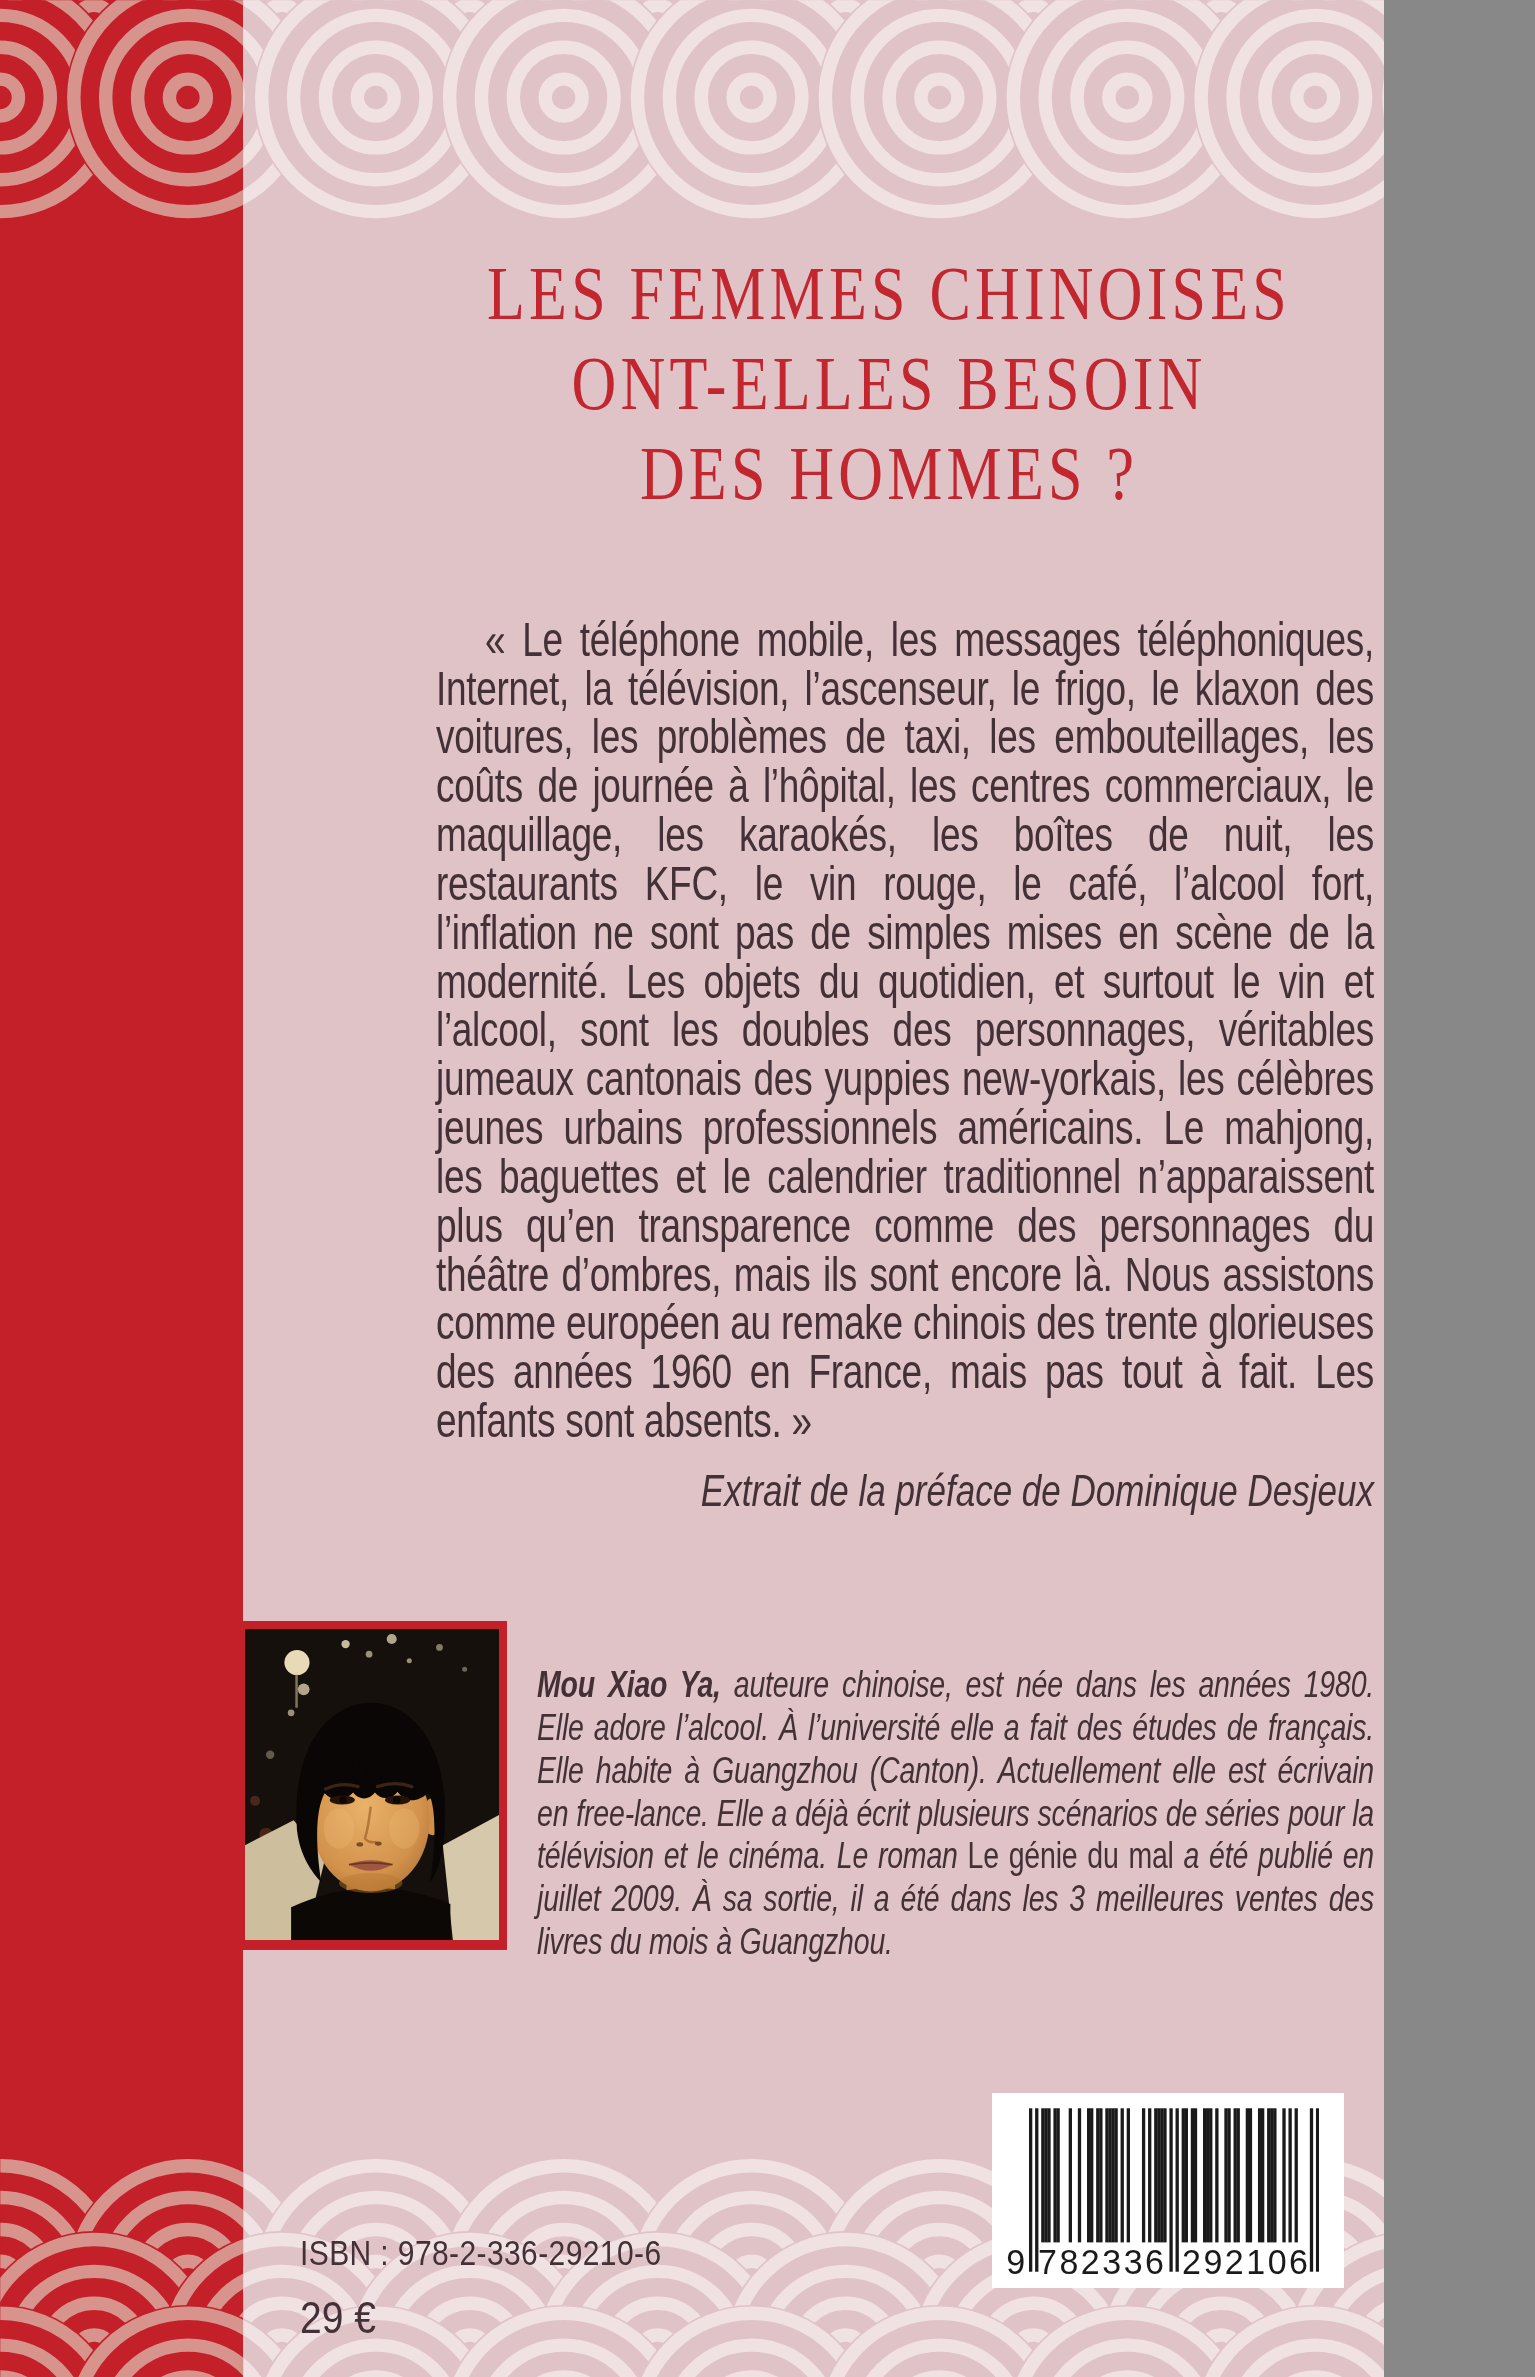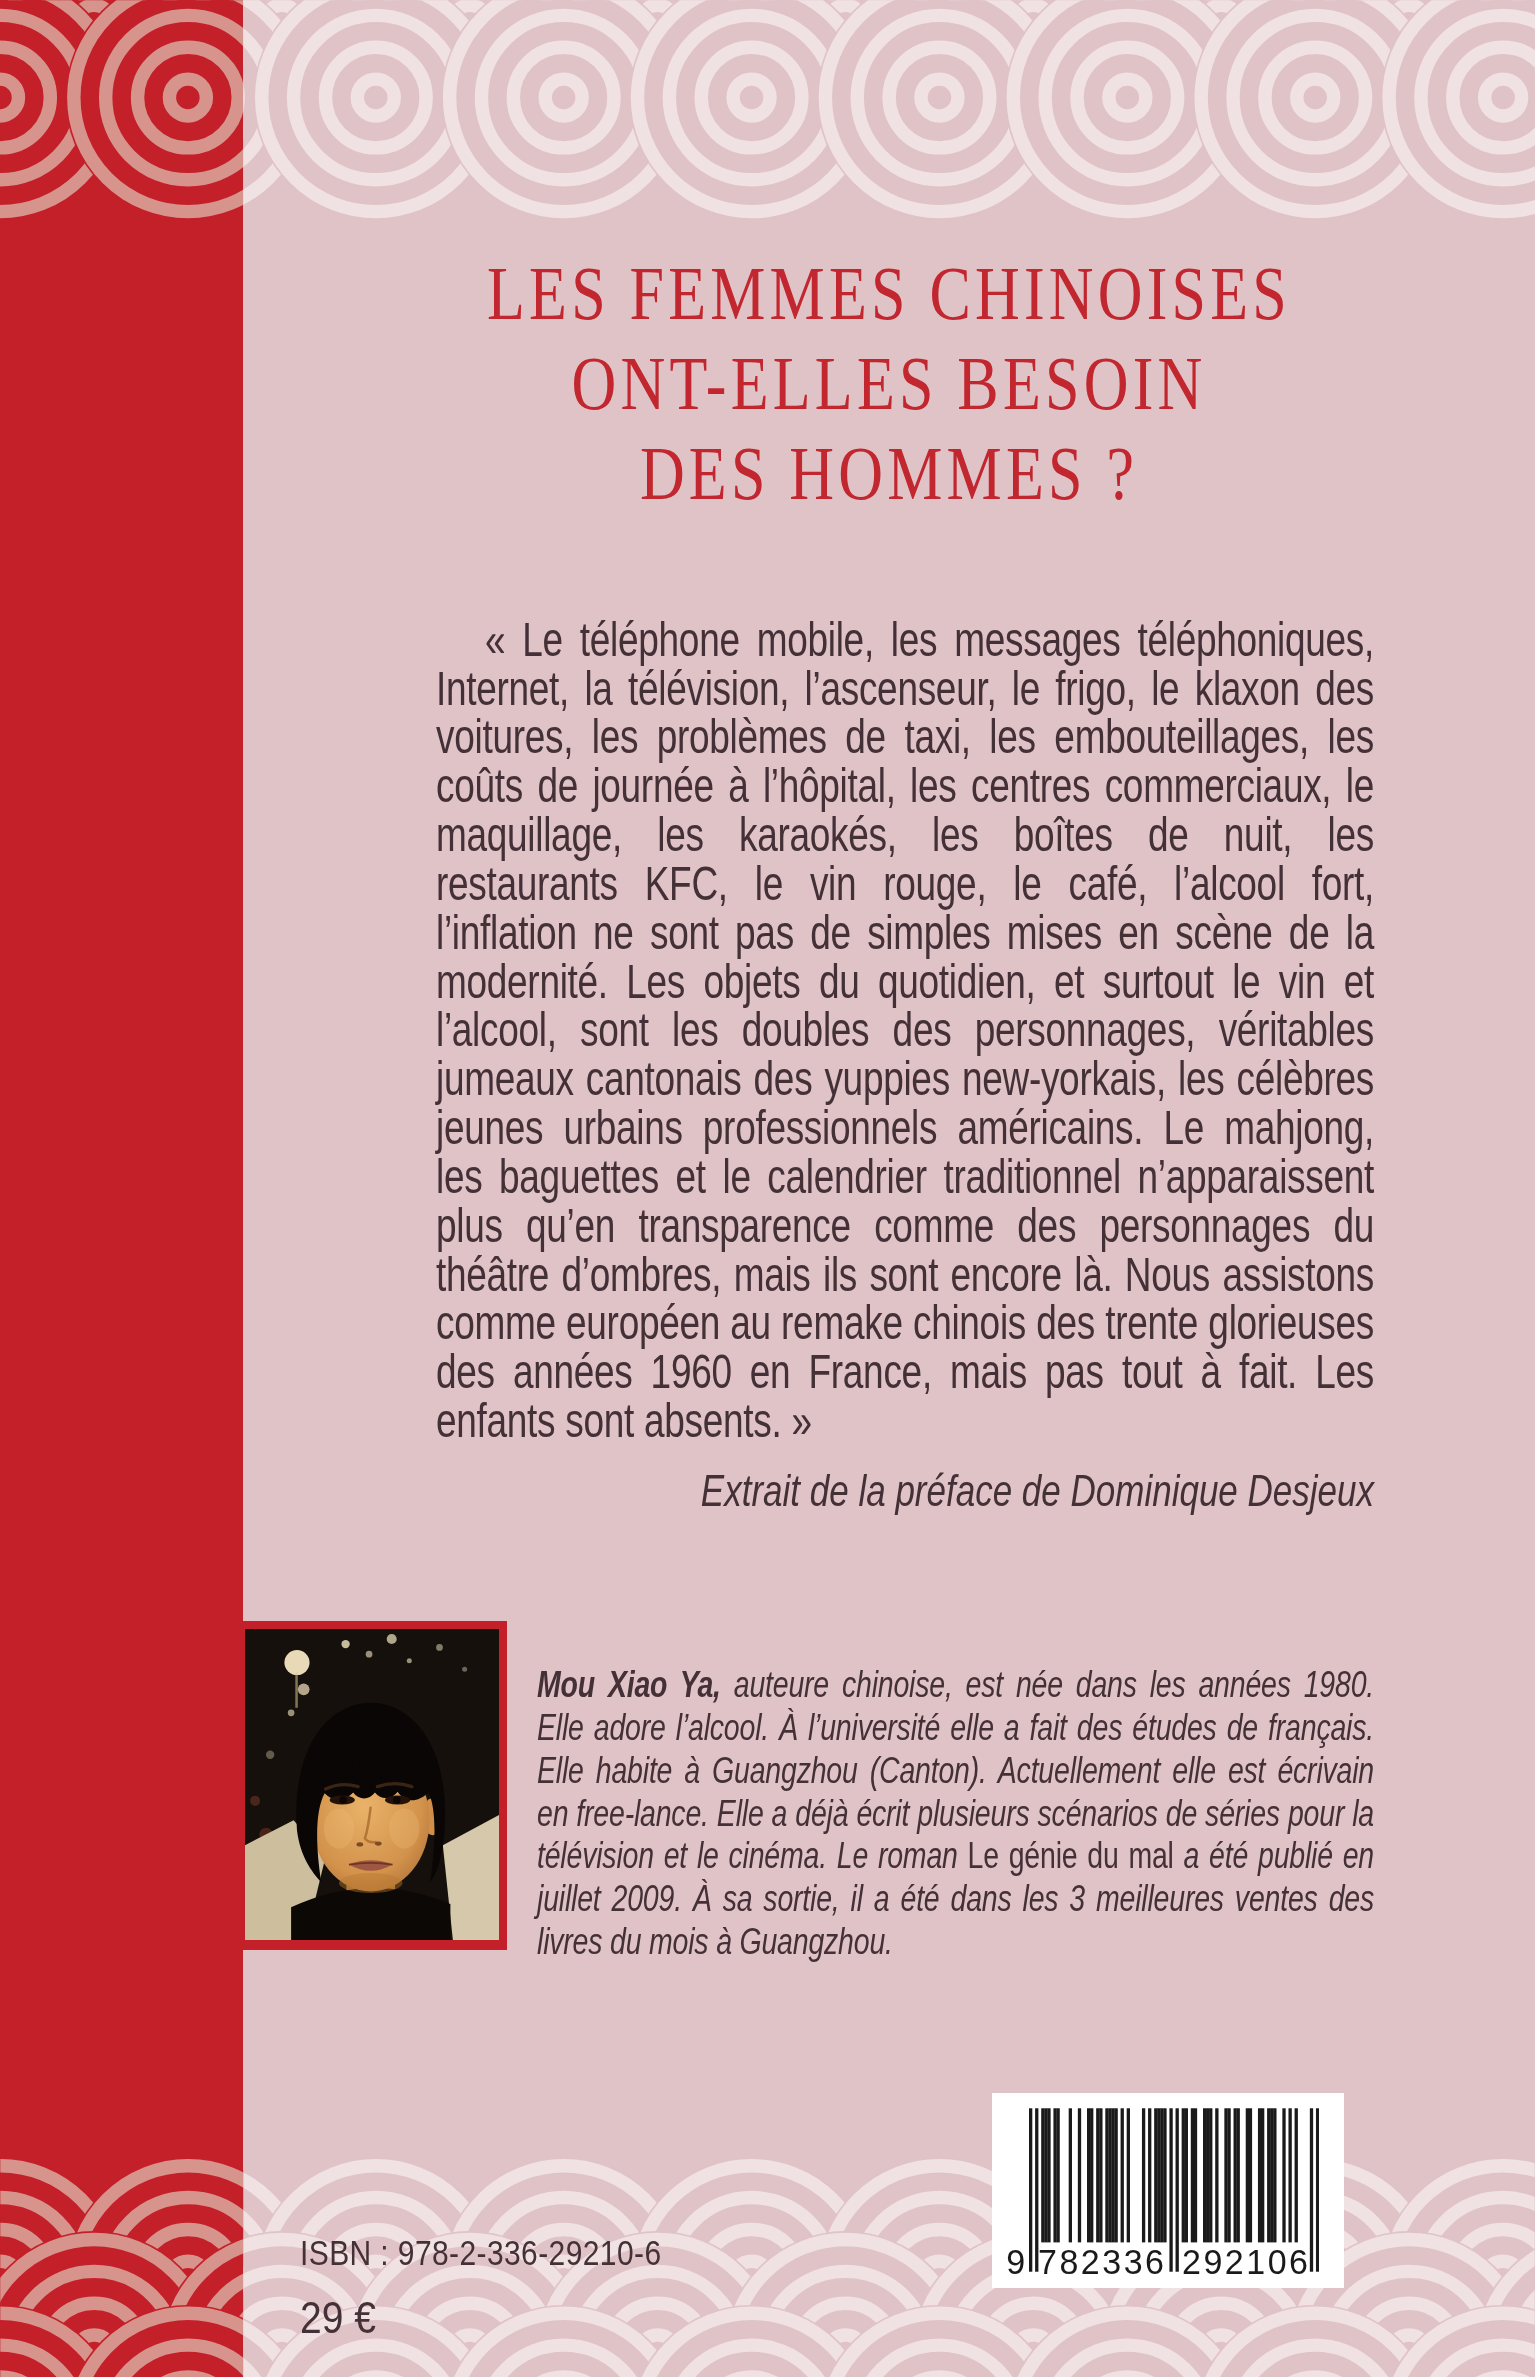--- a/index.html
+++ b/index.html
@@ -6,21 +6,21 @@
     --band-red:#c4202a;
     --title-red:#c2262e;
     --background-pink:#dfc3c7;
     --text-ink:#443137;
     --arc-salmon:#d6948c;
     --arc-light:#f0e1e3;
     --barcode-white:#ffffff;
   }
   html,body{margin:0;padding:0;background:#888;}
   #page{
-    position:relative;width:1535px;height:2377px;overflow:hidden;
+    position:relative;width:1384px;height:2377px;overflow:hidden;
     background:var(--background-pink);
     font-family:"Liberation Sans",sans-serif;
   }
   .red-band{position:absolute;left:0;top:0;width:243px;height:2377px;background:var(--band-red);}
   .border-svg{position:absolute;left:0;display:block;}
   #sei-top{top:0;}
   #sei-bottom{bottom:0;}
 
   .title{
     position:absolute;left:243px;top:248px;width:1292px;

